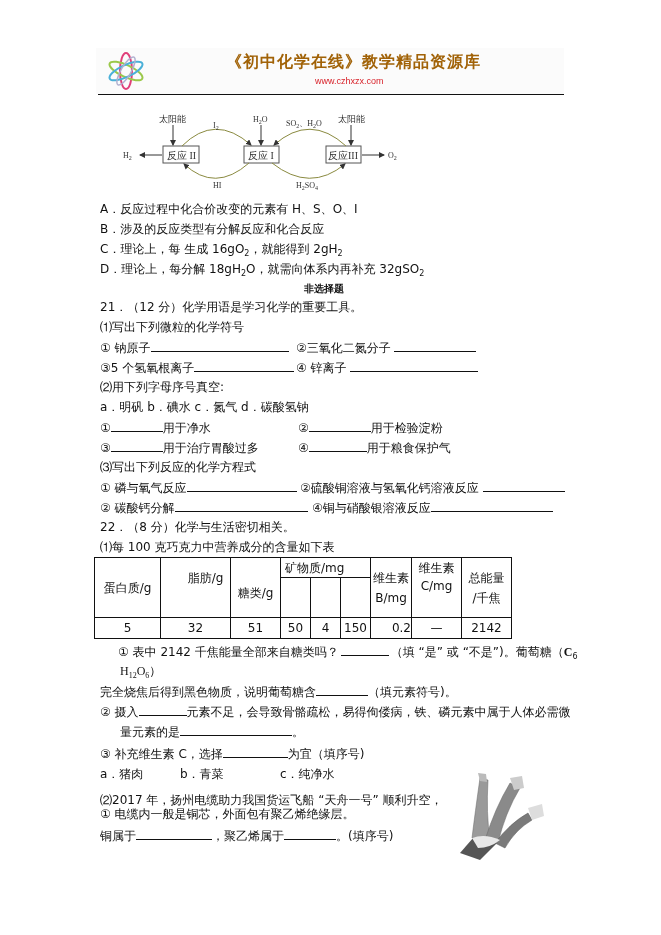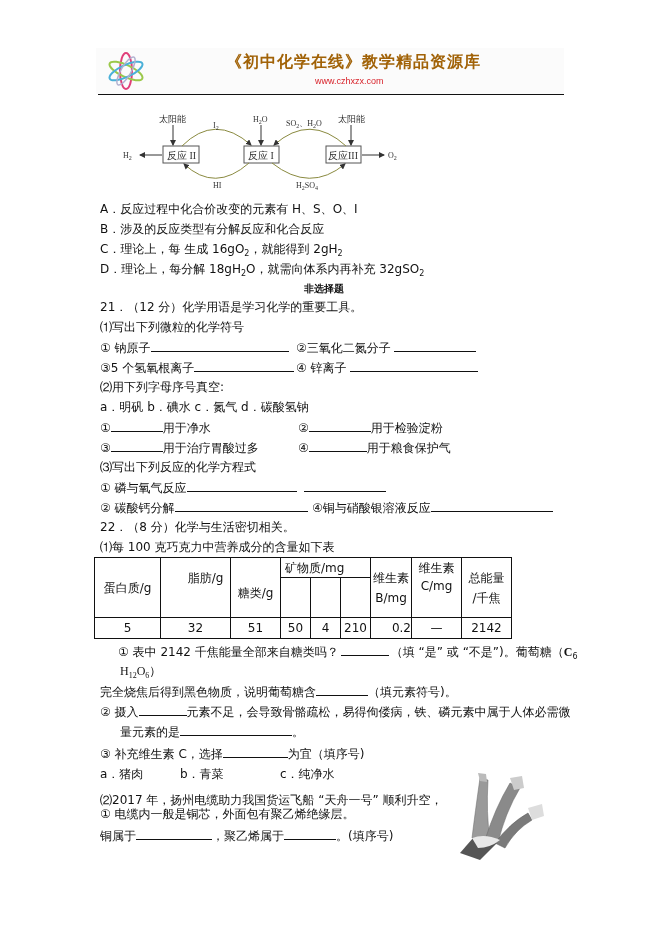--- a/index.html
+++ b/index.html
@@ -99,21 +99,21 @@
 <div class="abs" style="left:100px;top:359px;"><span>③5 个氢氧根离子</span><span class="blank" style="width:100px;"></span></div>
 <div class="abs" style="left:296px;top:359px;"><span>④ 锌离子</span><span class="blank" style="width:128px;margin-left:3px;"></span></div>
 <div class="abs" style="left:100px;top:379px;">⑵用下列字母序号真空:</div>
 <div class="abs" style="left:100px;top:399px;">a．明矾 b．碘水 c．氮气 d．碳酸氢钠</div>
 <div class="abs" style="left:100px;top:419px;"><span>①</span><span class="blank" style="width:52px;"></span><span>用于净水</span></div>
 <div class="abs" style="left:298px;top:419px;"><span>②</span><span class="blank" style="width:62px;"></span><span>用于检验淀粉</span></div>
 <div class="abs" style="left:100px;top:439px;"><span>③</span><span class="blank" style="width:52px;"></span><span>用于治疗胃酸过多</span></div>
 <div class="abs" style="left:298px;top:439px;"><span>④</span><span class="blank" style="width:58px;"></span><span>用于粮食保护气</span></div>
 <div class="abs" style="left:100px;top:459px;">⑶写出下列反应的化学方程式</div>
 <div class="abs" style="left:100px;top:479px;"><span>①  磷与氧气反应</span><span class="blank" style="width:110px;"></span></div>
-<div class="abs" style="left:300px;top:479px;"><span class="blank" style="width:82px;margin-left:4px;"></span></div>
+<div class="abs" style="left:300px;top:479px;"><span>②硫酸铜溶液与氢氧化钙溶液反应</span><span class="blank" style="width:82px;margin-left:4px;"></span></div>
 <div class="abs" style="left:100px;top:499px;"><span>②  碳酸钙分解</span><span class="blank" style="width:133px;"></span></div>
 <div class="abs" style="left:312px;top:499px;"><span>④铜与硝酸银溶液反应</span><span class="blank" style="width:122px;"></span></div>
 
 <div class="abs" style="left:100px;top:519px;">22．（8 分）化学与生活密切相关。</div>
 <div class="abs" style="left:100px;top:539px;">⑴每 100 克巧克力中营养成分的含量如下表</div>
 
 <table id="nutrition-table">
   <tbody>
       <tr style="height:20px;">
     <td class="cw1" rowspan="2">蛋白质/g</td>
@@ -137,21 +137,21 @@
     <td class="cw4"></td>
     <td class="cw5"></td>
     <td class="cw6"></td>
   </tr>
   <tr style="height:21px;">
     <td>5</td>
     <td>32</td>
     <td>51</td>
     <td>50</td>
     <td>4</td>
-    <td>210</td>
+    <td>150</td>
     <td class="cw7a" style="text-align:right;padding-left:4px;">0.2</td>
     <td class="cw7b" colspan="2">—</td>
     <td>2142</td>
   </tr>
 </tbody>
   </table>
 
 <div class="abs" style="left:100px;top:643px;margin-left:18px;"><span>①  表中 2142 千焦能量全部来自糖类吗？</span><span class="blank" style="width:48px;margin:0 2px;"></span><span>（填 “是” 或 “不是”)。葡萄糖（</span><span class="bold serif">C</span><span class="sub">6</span></div>
 <div class="abs serif" style="left:120px;top:663px;"><span>H</span><span class="sub">12</span><span>O</span><span class="sub">6</span><span>）</span></div>
 <div class="abs" style="left:100px;top:683px;"><span>完全烧焦后得到黑色物质，说明葡萄糖含</span><span class="blank" style="width:52px;"></span><span>（填元素符号)。</span></div>

